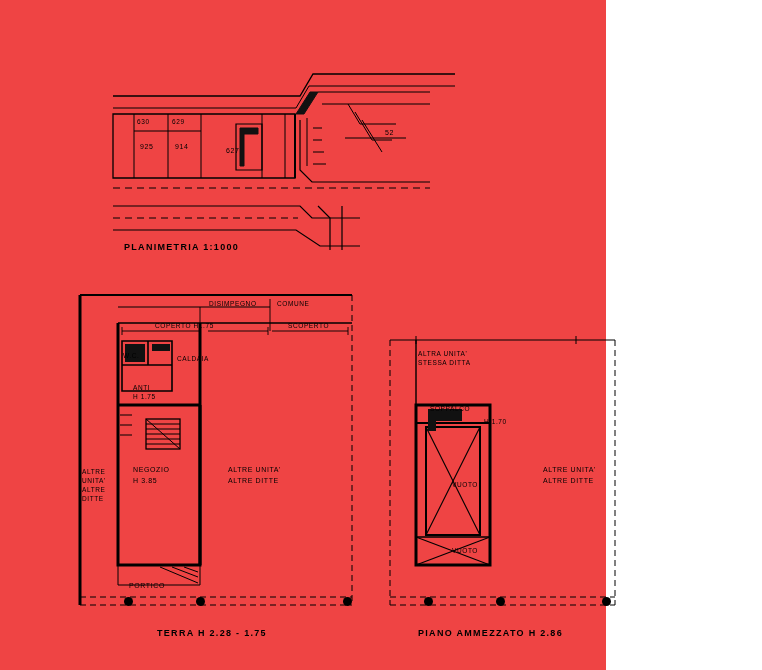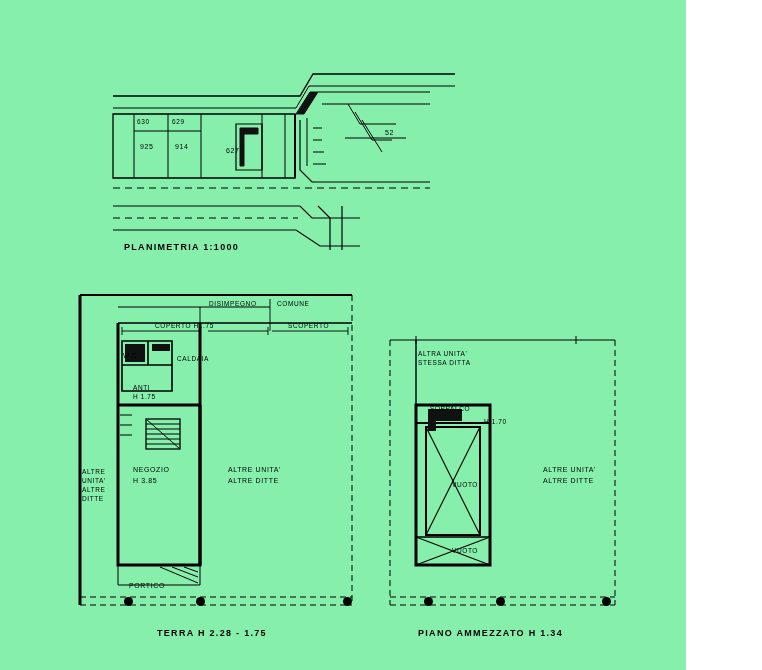--- a/index.html
+++ b/index.html
@@ -1,18 +1,18 @@
 <!DOCTYPE html>
 <html><head>
 <meta charset="utf-8">
 <style>
   html,body{margin:0;padding:0;background:#ffffff;}
   body{width:762px;height:670px;position:relative;overflow:hidden;
        font-family:"Liberation Sans", sans-serif;color:#000;}
-  .sheet{position:absolute;left:0;top:0;width:686px;height:670px;background:#86efac;}
+  .sheet{position:absolute;left:0;top:0;width:606px;height:670px;background:#ef4444;}
   .lbl{position:absolute;white-space:nowrap;font-family:"Liberation Sans", sans-serif;
        letter-spacing:.6px;color:#000;}
   .dot{position:absolute;width:9px;height:9px;background:#000;border-radius:50%;}
   svg{position:absolute;left:0;top:0;overflow:visible;}
   .t6{font-size:6.5px;}
   .t7{font-size:7px;}
   .t9{font-size:9px;}
   .bold{font-weight:bold;}
 </style>
 </head>
@@ -195,16 +195,16 @@
 
     <span class="lbl t6" style="left:418px;top:350px;">ALTRA UNITA'</span>
     <span class="lbl t6" style="left:418px;top:359px;">STESSA DITTA</span>
     <span class="lbl t6" style="left:430px;top:405px;">SOPPALCO</span>
     <span class="lbl t6" style="left:484px;top:418px;">H 1.70</span>
     <span class="lbl t6" style="left:452px;top:481px;">VUOTO</span>
     <span class="lbl t6" style="left:452px;top:547px;">VUOTO</span>
     <span class="lbl t7" style="left:543px;top:466px;">ALTRE UNITA'</span>
     <span class="lbl t7" style="left:543px;top:477px;">ALTRE DITTE</span>
 
-    <span class="lbl t9 bold" style="left:418px;top:628px;letter-spacing:1.3px;">PIANO  AMMEZZATO  H 1.34</span>
+    <span class="lbl t9 bold" style="left:418px;top:628px;letter-spacing:1.3px;">PIANO  AMMEZZATO  H 2.86</span>
   </div>
 
 </div>
 
 </body></html>

